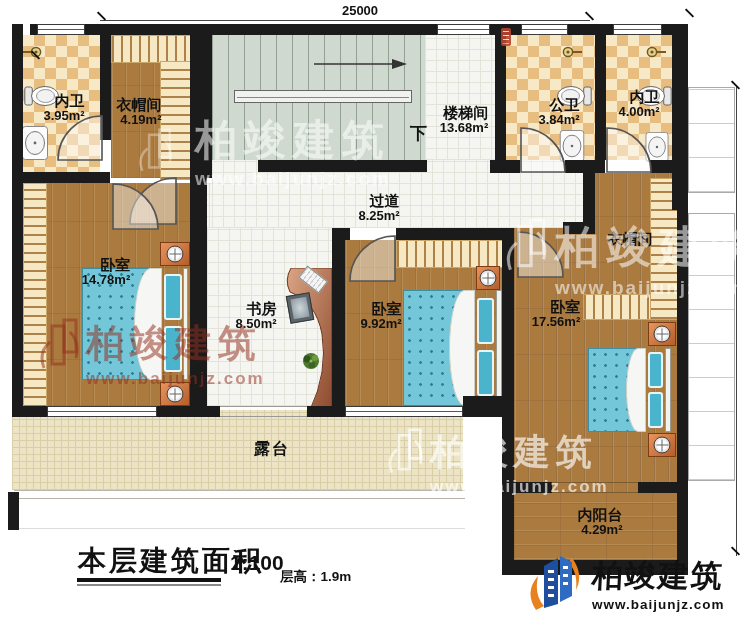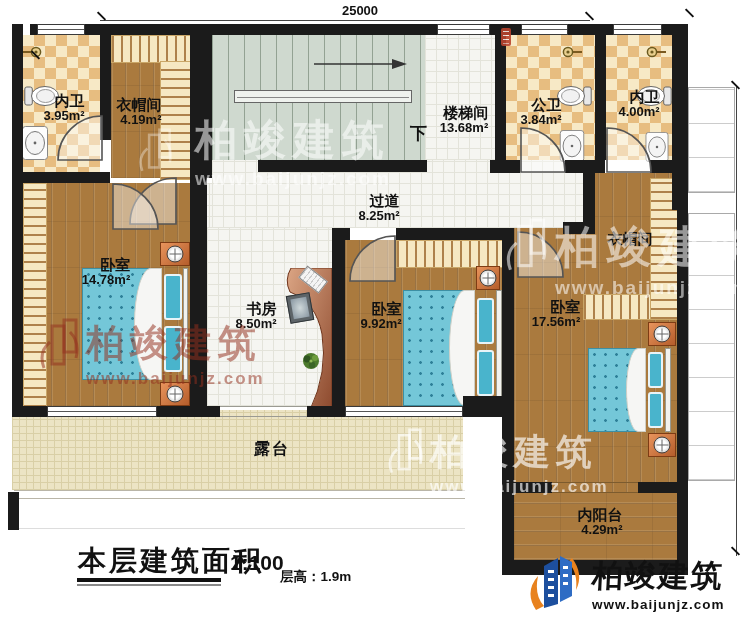--- a/index.html
+++ b/index.html
@@ -303,21 +303,21 @@
     <div class="rarea">3.95m²</div>
   </div>
   <div class="abs room-label" style="left:139px;top:96px;">
     <div class="rname">衣帽间</div>
     <div class="rarea">4.19m²</div>
   </div>
   <div class="abs room-label" style="left:464px;top:96px;margin-top:8px;">
     <div class="rname">楼梯间</div>
     <div class="rarea">13.68m²</div>
   </div>
-  <div class="abs room-label" style="left:541px;top:96px;">
+  <div class="abs room-label" style="left:559px;top:96px;">
     <div class="rname">公卫</div>
     <div class="rarea">3.84m²</div>
   </div>
   <div class="abs room-label" style="left:639px;top:88px;">
     <div class="rname">内卫</div>
     <div class="rarea">4.00m²</div>
   </div>
   <div class="abs room-label" style="left:379px;top:192px;">
     <div class="rname">过道</div>
     <div class="rarea">8.25m²</div>

